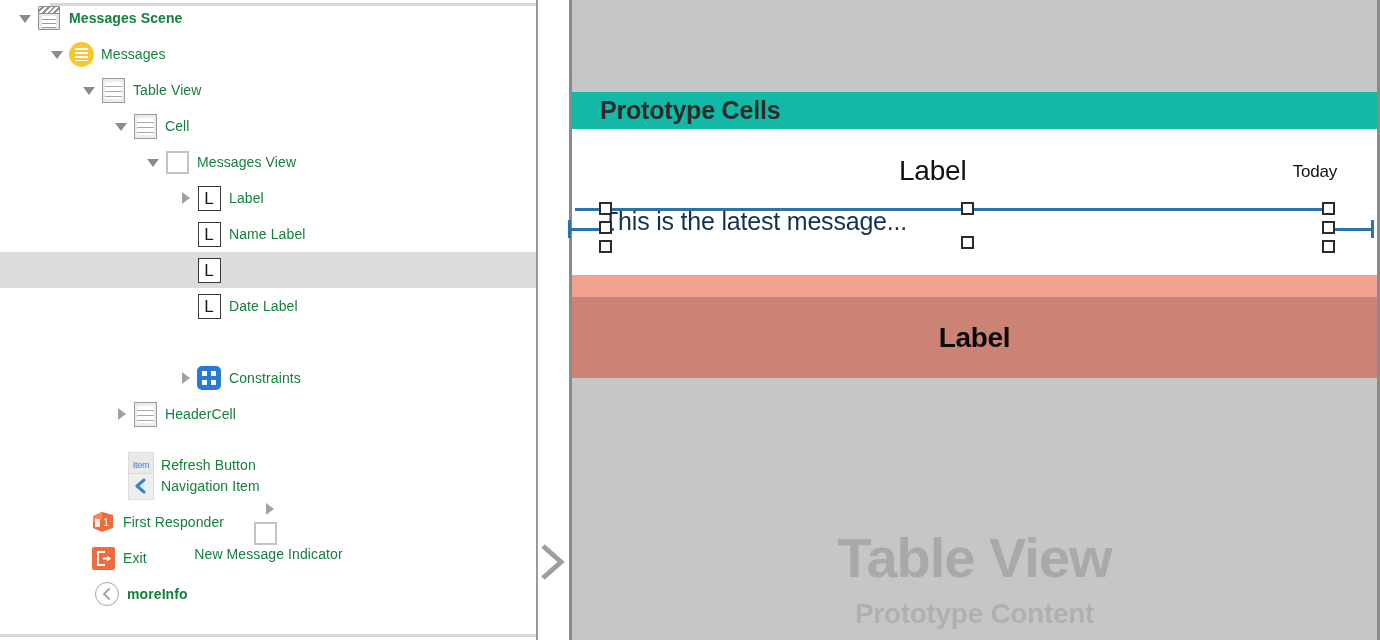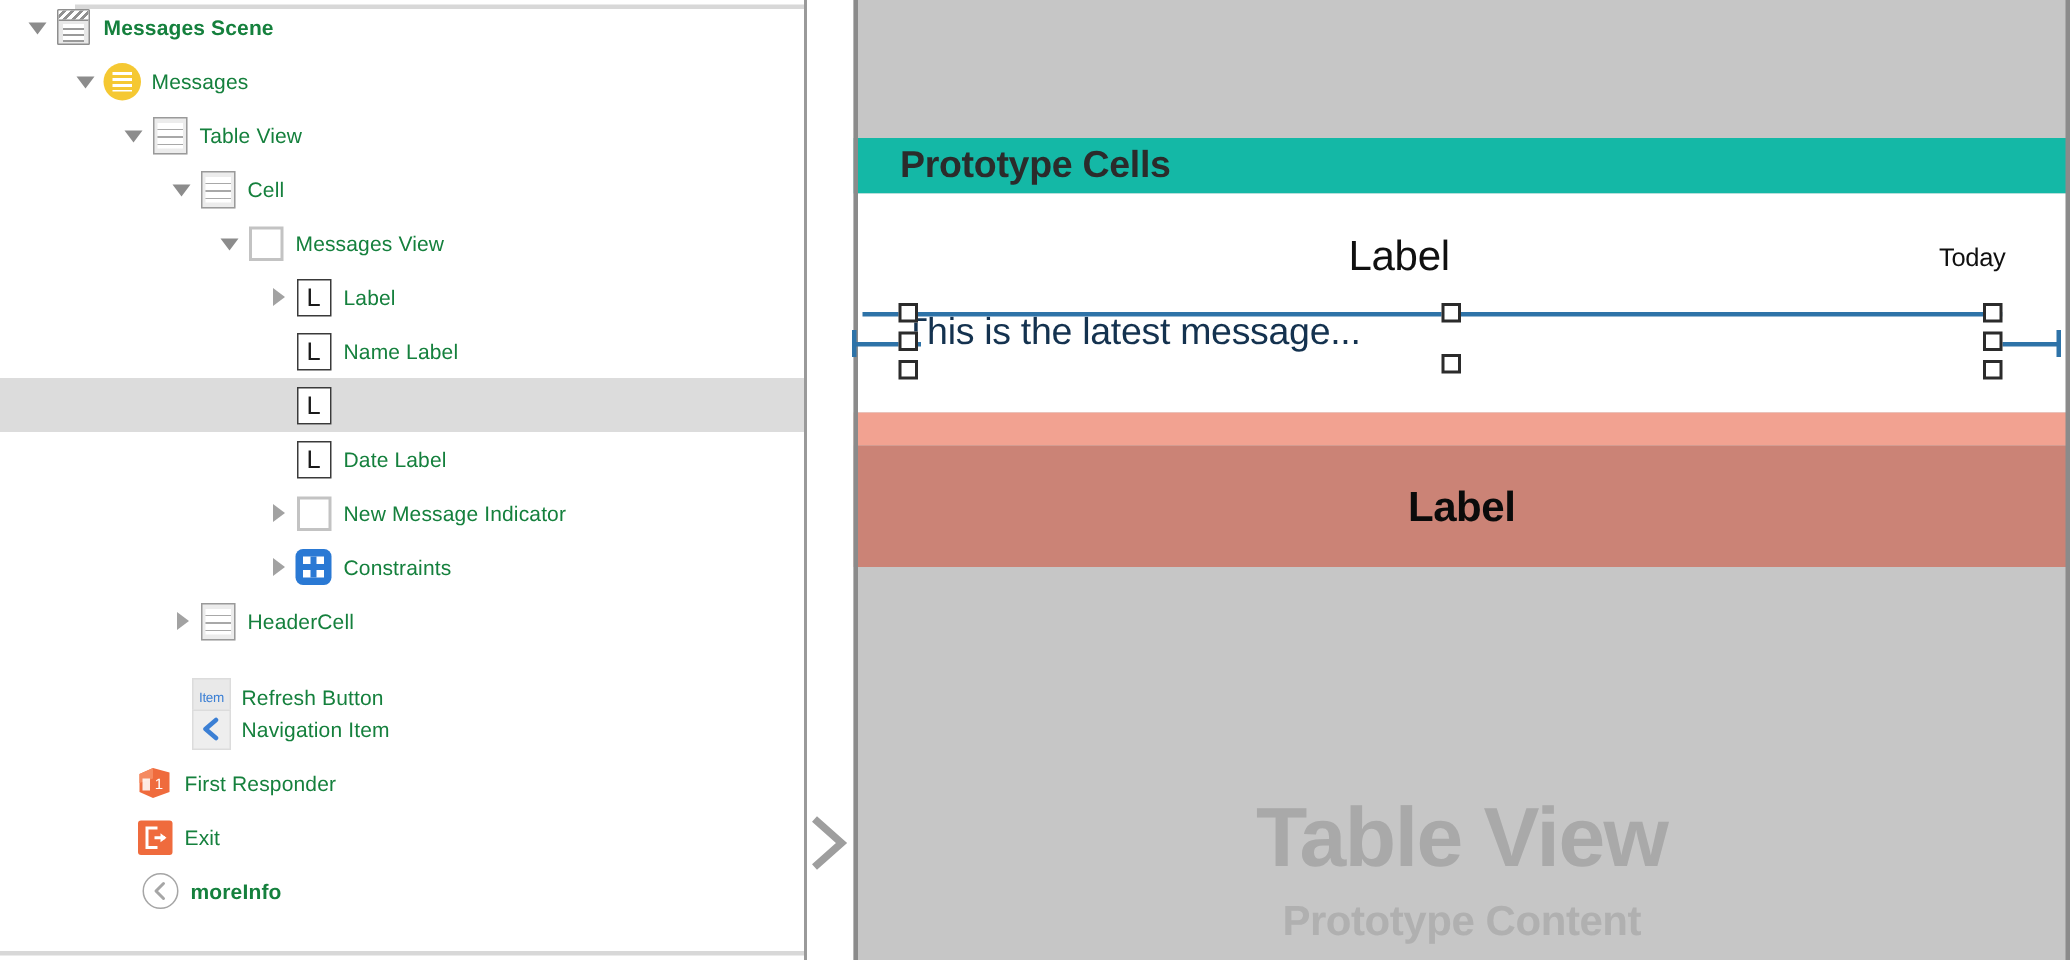--- a/index.html
+++ b/index.html
@@ -479,21 +479,21 @@
           </div>
         </div>
         <div class="tree-row" style="top: 288px;">
           <div style="width: 174px; flex: 0 0 174px;"></div>
           <div class="disclosure"></div>
           <div class="node-icon">
             <span class="ic-label">L</span>
           </div>
           <div class="node-label">Date Label</div>
         </div>
-        <div class="tree-row" style="top: 324px;">
+        <div class="tree-row" style="top: 324px; flex-direction: column;">
           <div style="width: 174px; flex: 0 0 174px;"></div>
           <div class="disclosure">
             <svg width="16" height="16" viewBox="0 0 16 16">
               <polygon points="5,2 13,8 5,14" fill="#a2a2a2"></polygon>
             </svg>
           </div>
           <div class="node-icon">
             <span class="ic-view"></span>
           </div>
           <div class="node-label">New Message Indicator</div>

